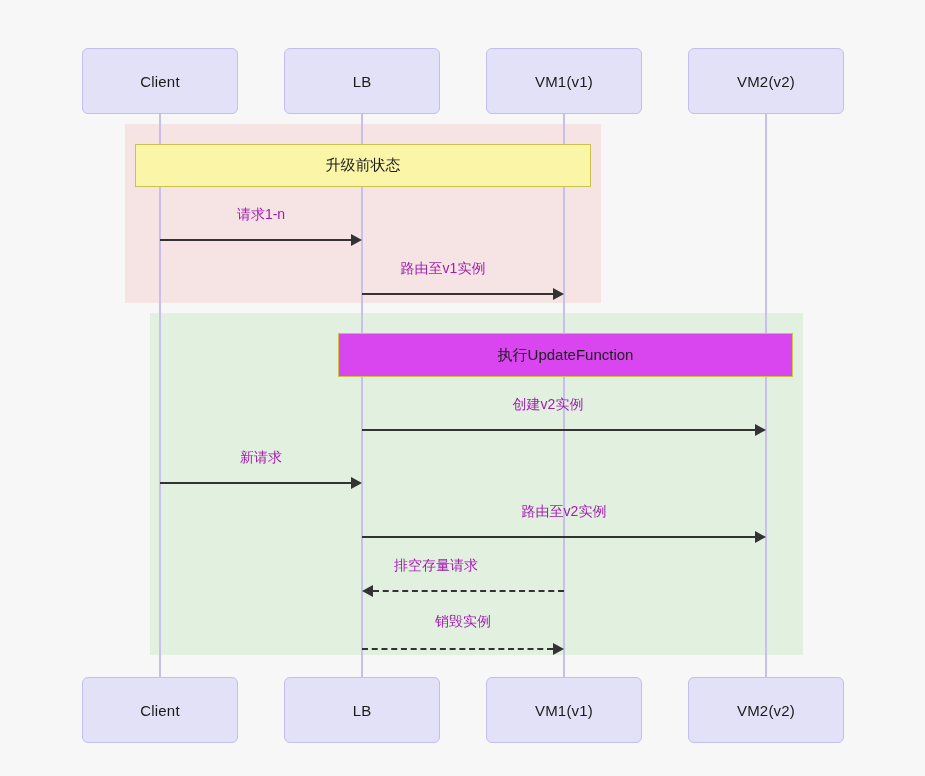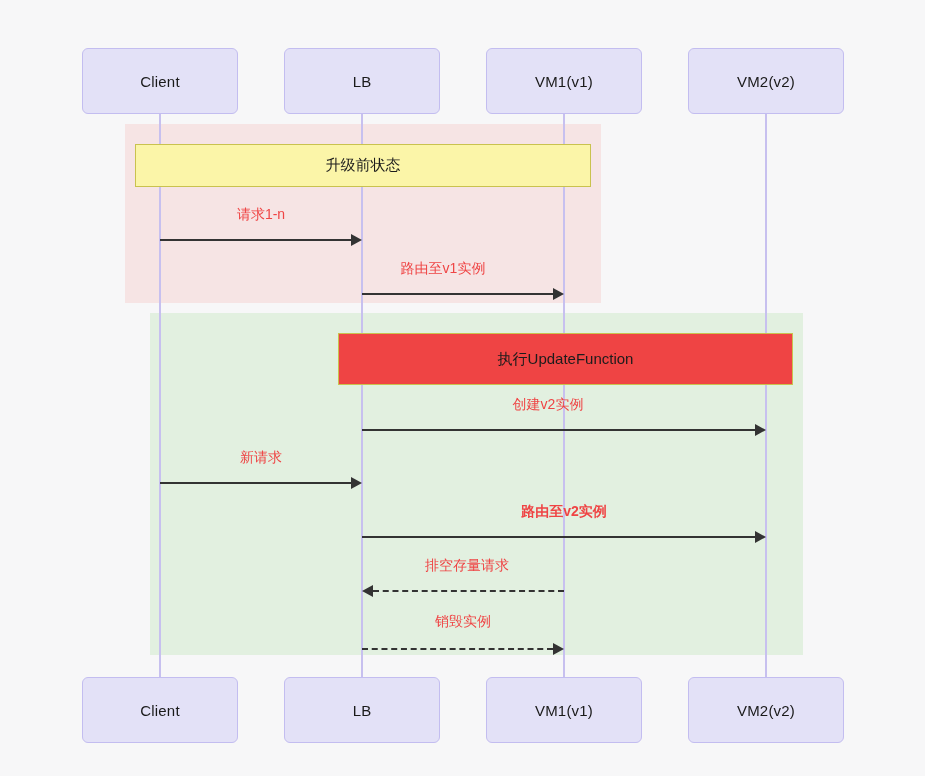--- a/index.html
+++ b/index.html
@@ -63,21 +63,21 @@
     justify-content: center;
   }
   .note-label {
     font-size: 15px;
     color: #1c1c1c;
     white-space: nowrap;
   }
   .msg-label {
     position: absolute;
     font-size: 14px;
-    color: #ef4444;
+    color: #a21caf;
     white-space: nowrap;
     transform: translateX(-50%);
     text-align: center;
   }
   .msg-line {
     position: absolute;
     height: 0;
     border-top: 2px solid #333333;
   }
   .msg-line.dashed {
@@ -127,37 +127,37 @@
     </div>
     <div class="participant-box" style="left: 486px; top: 677px; width: 156px; height: 66px; background: rgb(227, 225, 247); border-color: rgb(195, 189, 240);">
       <span class="participant-label">VM1(v1)</span>
     </div>
     <div class="participant-box" style="left: 688px; top: 677px; width: 156px; height: 66px; background: rgb(227, 225, 247); border-color: rgb(195, 189, 240);">
       <span class="participant-label">VM2(v2)</span>
     </div>
     <div class="note-box" style="left: 135px; top: 144px; width: 456px; height: 43px; background: rgb(251, 245, 168); border-color: rgb(201, 194, 78);">
       <span class="note-label">升级前状态</span>
     </div>
-    <div class="note-box" style="left: 338px; top: 333px; width: 455px; height: 52px; background: #ef4444; border-color: rgb(201, 194, 78);">
+    <div class="note-box" style="left: 338px; top: 333px; width: 455px; height: 44px; background: #d946ef; border-color: rgb(201, 194, 78);">
       <span class="note-label">执行UpdateFunction</span>
     </div>
     <div class="msg-line" style="left: 160px; top: 239px; width: 191px; border-top-color: rgb(51, 51, 51);"></div>
     <div class="arrowhead right" style="top: 234px; left: 351px; border-left-color: rgb(51, 51, 51);"></div>
     <div class="msg-label" style="left: 261px; top: 206px;">请求1-n</div>
     <div class="msg-line" style="left: 362px; top: 293px; width: 191px; border-top-color: rgb(51, 51, 51);"></div>
     <div class="arrowhead right" style="top: 288px; left: 553px; border-left-color: rgb(51, 51, 51);"></div>
     <div class="msg-label" style="left: 443px; top: 260px;">路由至v1实例</div>
     <div class="msg-line" style="left: 362px; top: 429px; width: 393px; border-top-color: rgb(51, 51, 51);"></div>
     <div class="arrowhead right" style="top: 424px; left: 755px; border-left-color: rgb(51, 51, 51);"></div>
     <div class="msg-label" style="left: 548px; top: 396px;">创建v2实例</div>
     <div class="msg-line" style="left: 160px; top: 482px; width: 191px; border-top-color: rgb(51, 51, 51);"></div>
     <div class="arrowhead right" style="top: 477px; left: 351px; border-left-color: rgb(51, 51, 51);"></div>
     <div class="msg-label" style="left: 261px; top: 449px; font-family: Liberation Serif, serif;">新请求</div>
     <div class="msg-line" style="left: 362px; top: 536px; width: 393px; border-top-color: rgb(51, 51, 51);"></div>
     <div class="arrowhead right" style="top: 531px; left: 755px; border-left-color: rgb(51, 51, 51);"></div>
-    <div class="msg-label" style="left: 564px; top: 503px; font-weight: bold;">路由至v2实例</div>
+    <div class="msg-label" style="left: 564px; top: 503px;">路由至v2实例</div>
     <div class="msg-line dashed" style="left: 373px; top: 590px; width: 191px; border-top-color: rgb(51, 51, 51);"></div>
     <div class="arrowhead left" style="top: 585px; left: 362px; border-right-color: rgb(51, 51, 51);"></div>
-    <div class="msg-label" style="left: 467px; top: 557px;">排空存量请求</div>
+    <div class="msg-label" style="left: 436px; top: 557px;">排空存量请求</div>
     <div class="msg-line dashed" style="left: 362px; top: 648px; width: 191px; border-top-color: rgb(51, 51, 51);"></div>
     <div class="arrowhead right" style="top: 643px; left: 553px; border-left-color: rgb(51, 51, 51);"></div>
     <div class="msg-label" style="left: 463px; top: 613px; font-family: Liberation Mono, monospace;">销毁实例</div>
   </div>
 
 </body></html>

